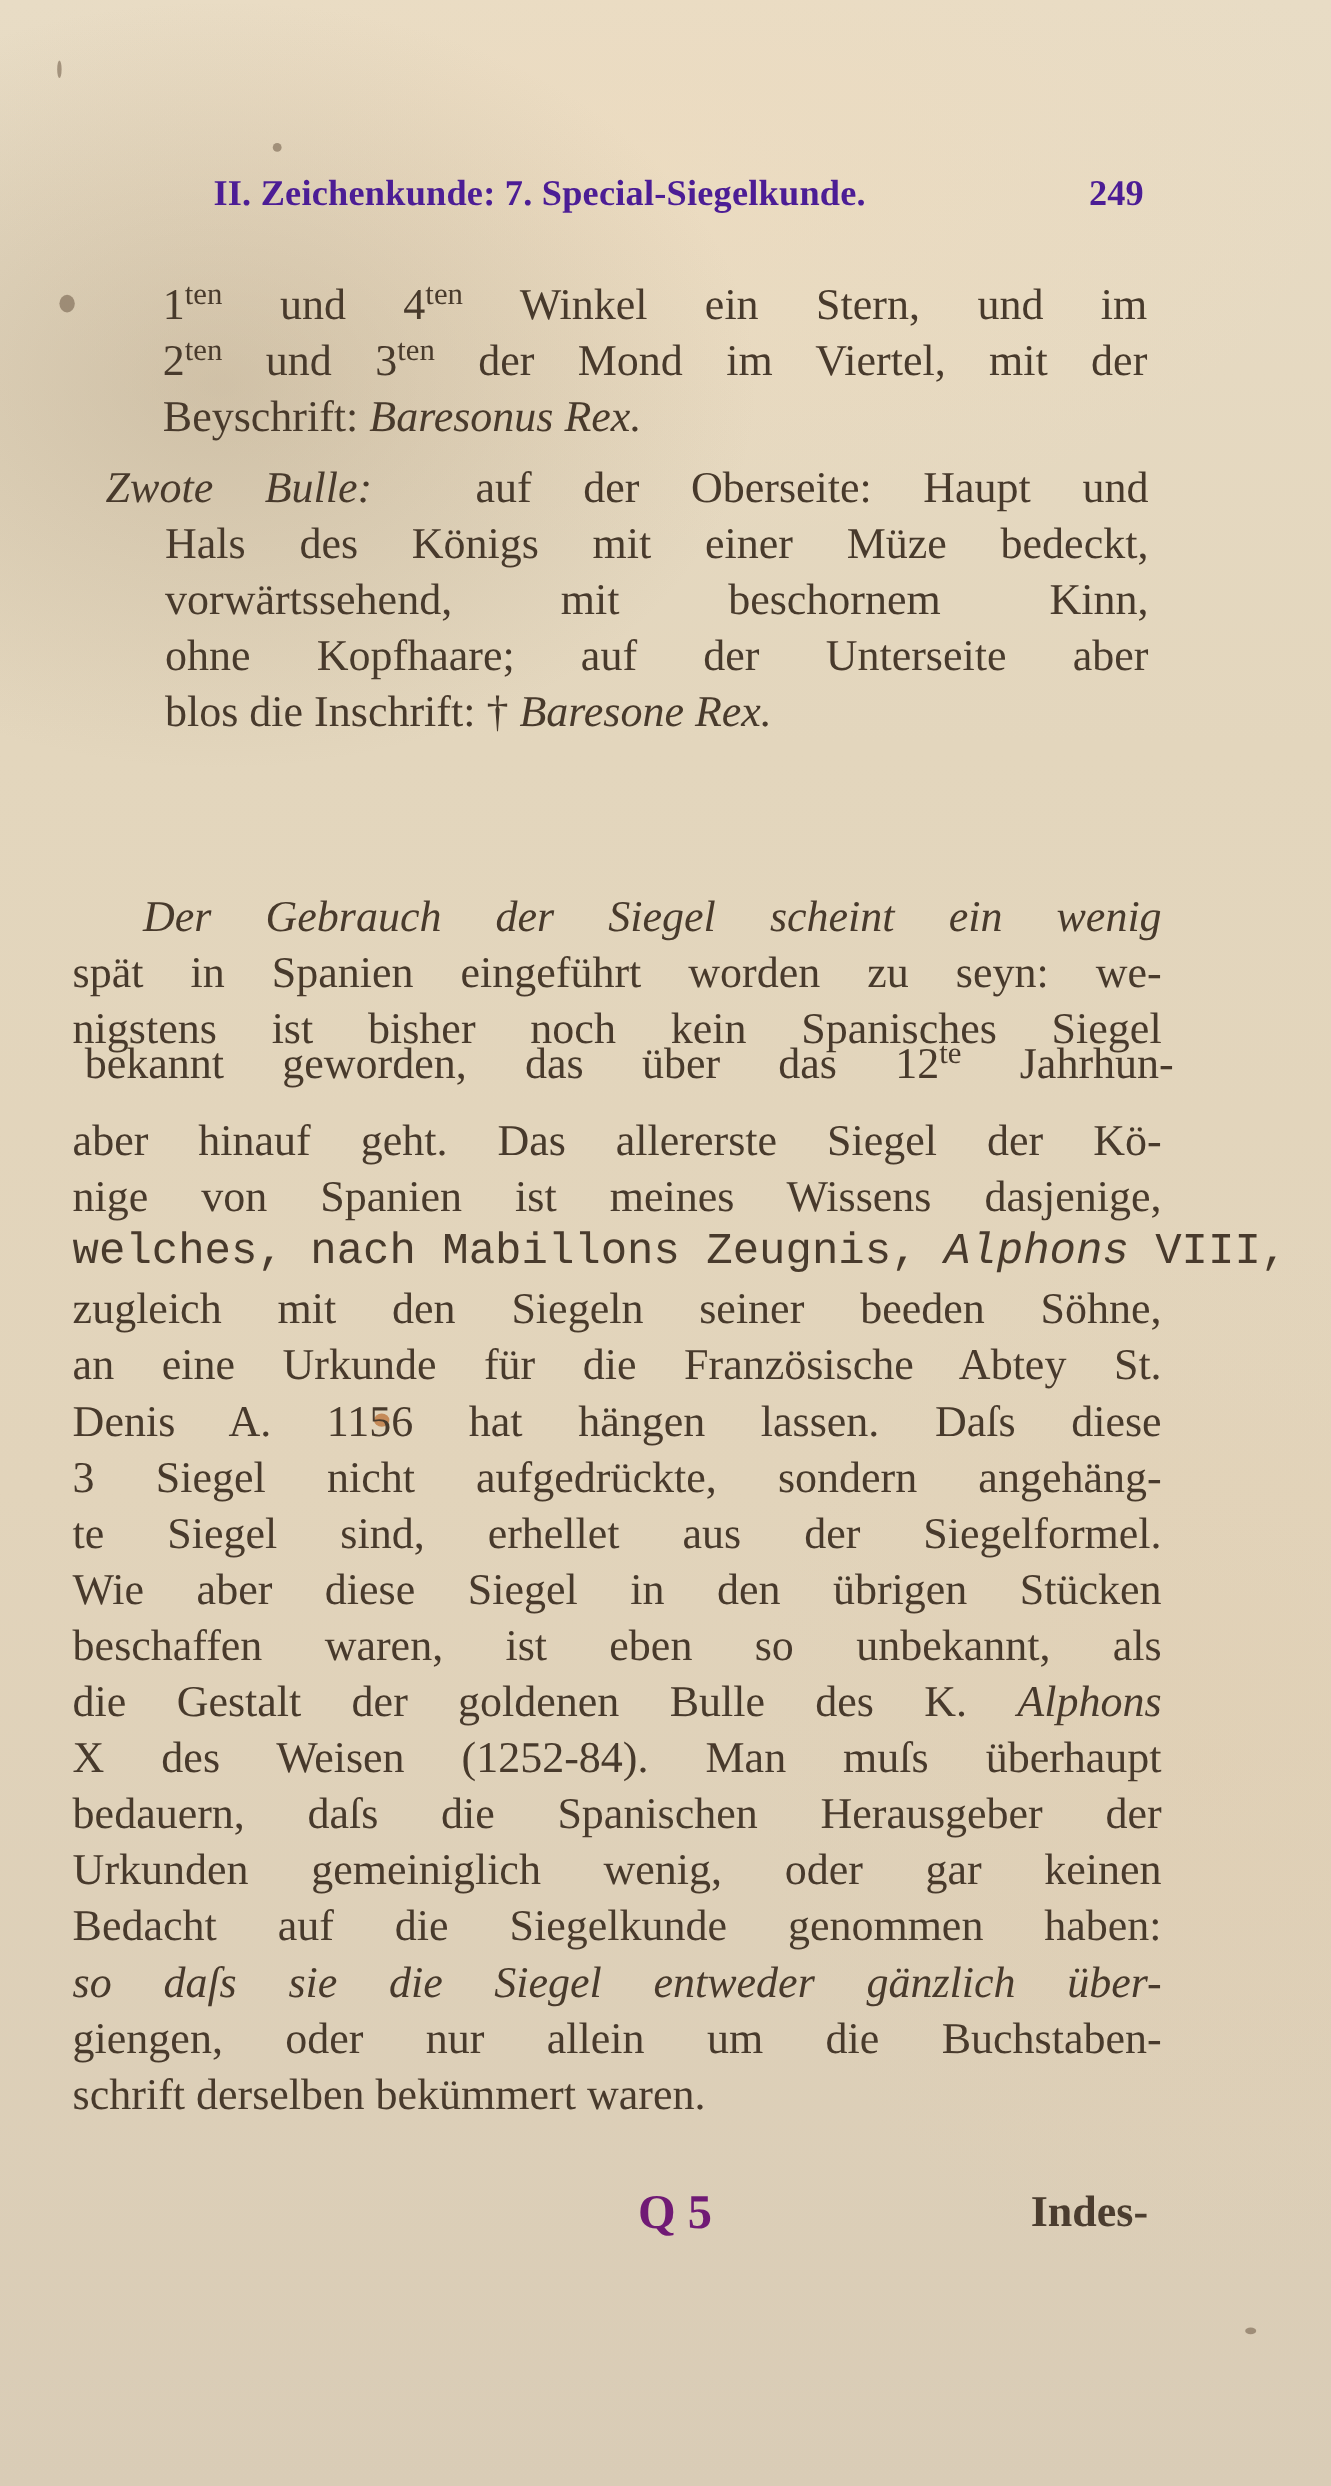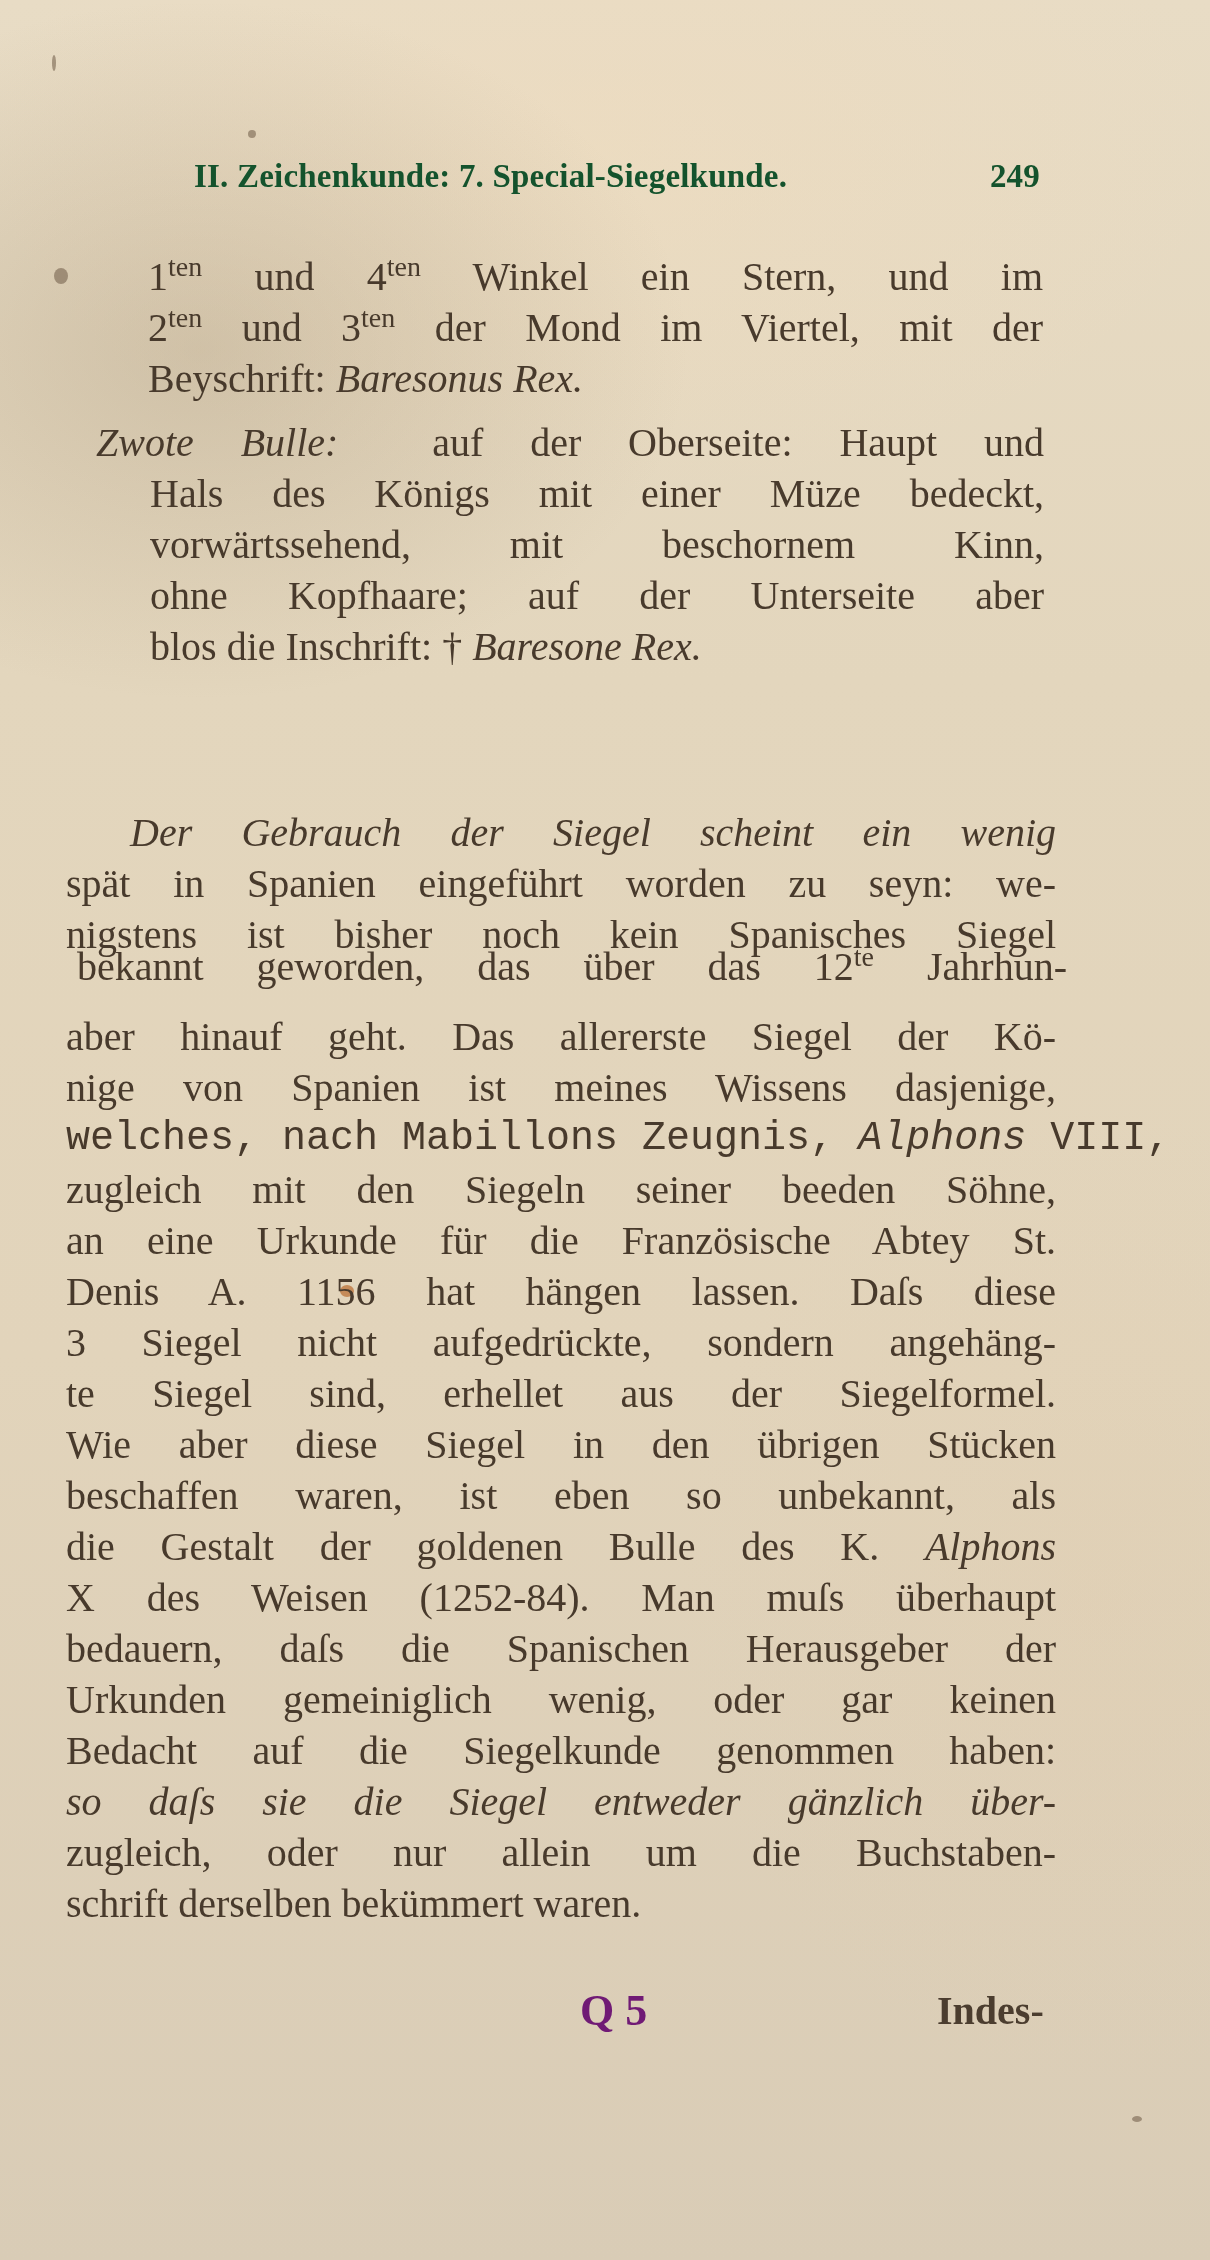--- a/index.html
+++ b/index.html
@@ -20,21 +20,21 @@
 
     .running-head {
       position: absolute;
       left: 194px; top: 158px;
       width: 850px;
       font-size: 33px;
       font-weight: bold;
       letter-spacing: 0.2px;
       display: flex;
       justify-content: space-between;
-      color: #14532d;
+      color: #4c1d95;
     }
     .running-head .title { flex: 0 0 auto; }
     .running-head .page-number { flex: 0 0 auto; margin-right: 4px; }
 
     .line {
       position: absolute;
       font-size: 40px;
       line-height: 50px;
       white-space: nowrap;
       text-align: justify;
@@ -136,19 +136,19 @@
     <div class="line" style="top:1318px;"><span>3 Siegel nicht aufgedrückte,  sondern angehäng-</span></div>
     <div class="line" style="top:1369px;"><span>te  Siegel sind,   erhellet aus  der  Siegelformel.</span></div>
     <div class="line" style="top:1420px;"><span>Wie aber diese Siegel  in  den übrigen  Stücken</span></div>
     <div class="line" style="top:1471px;"><span>beschaffen  waren,  ist eben so unbekannt,  als</span></div>
     <div class="line" style="top:1522px;"><span>die Gestalt der goldenen Bulle des K. </span><i>Alphons</i><span></span></div>
     <div class="line" style="top:1573px;"><span>X des Weisen (1252-84).   Man muſs überhaupt</span></div>
     <div class="line" style="top:1624px;"><span>bedauern,  daſs die Spanischen Herausgeber der</span></div>
     <div class="line" style="top:1675px;"><span>Urkunden gemeiniglich wenig,  oder gar keinen</span></div>
     <div class="line" style="top:1726px;"><span>Bedacht auf die Siegelkunde genommen haben:</span></div>
     <div class="line" style="top:1777px;font-style:italic;"><span>so  daſs sie  die  Siegel  entweder  gänzlich  über-</span></div>
-    <div class="line" style="top:1828px;"><span>zugleich,   oder  nur  allein  um  die Buchstaben-</span></div>
+    <div class="line" style="top:1828px;"><span>giengen,   oder  nur  allein  um  die Buchstaben-</span></div>
     <div class="line last" style="top:1879px;"><span>schrift derselben bekümmert waren.</span></div>
   </div>
 
   <div class="signature">Q 5</div>
   <div class="catchword">Indes-</div>
 </div>
 
 </body></html>

